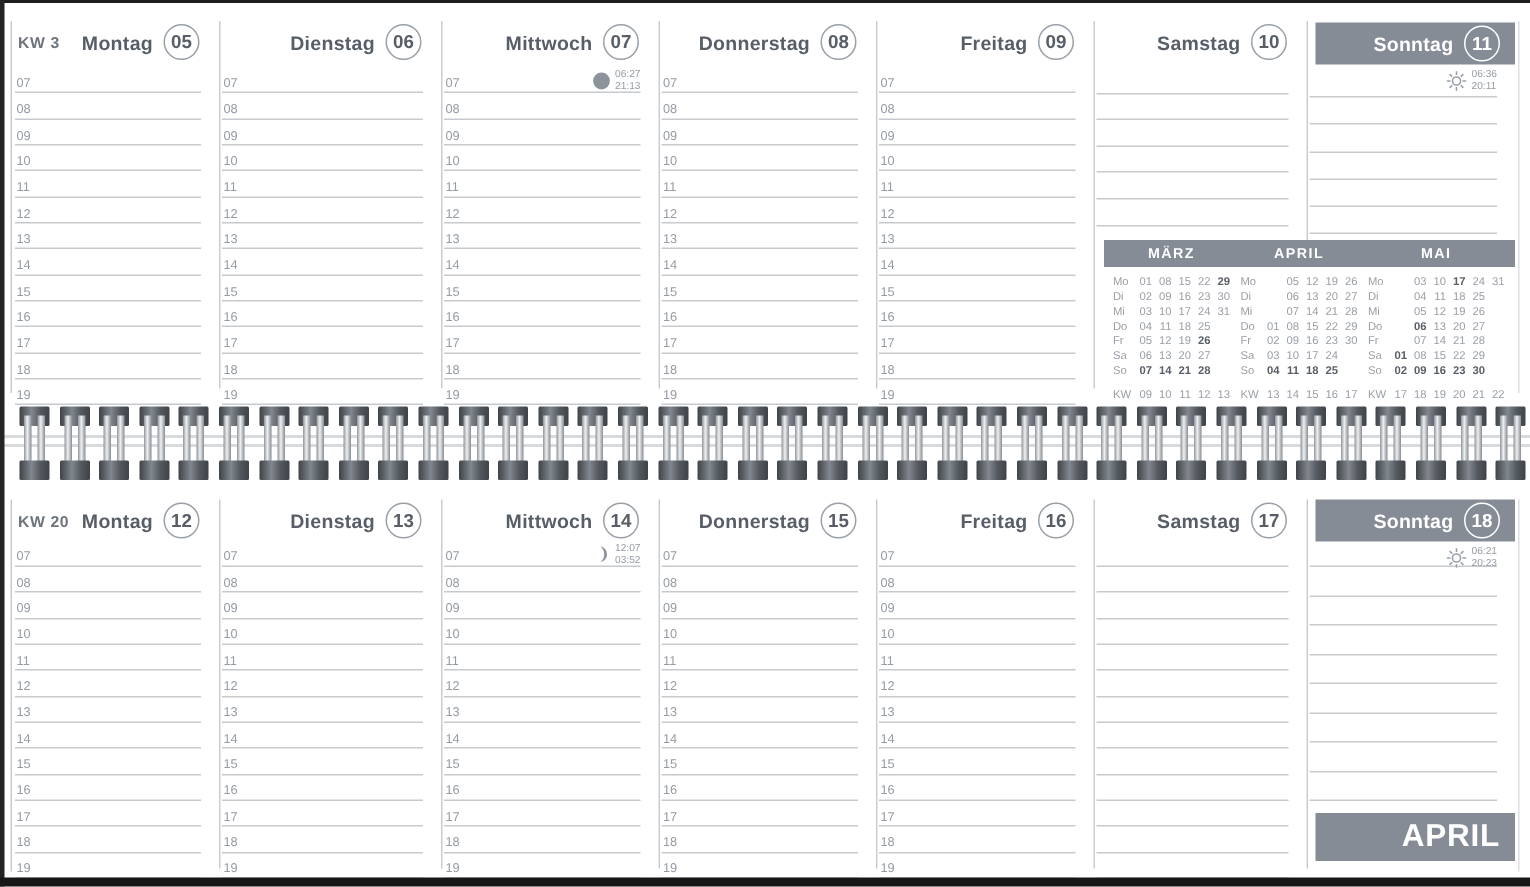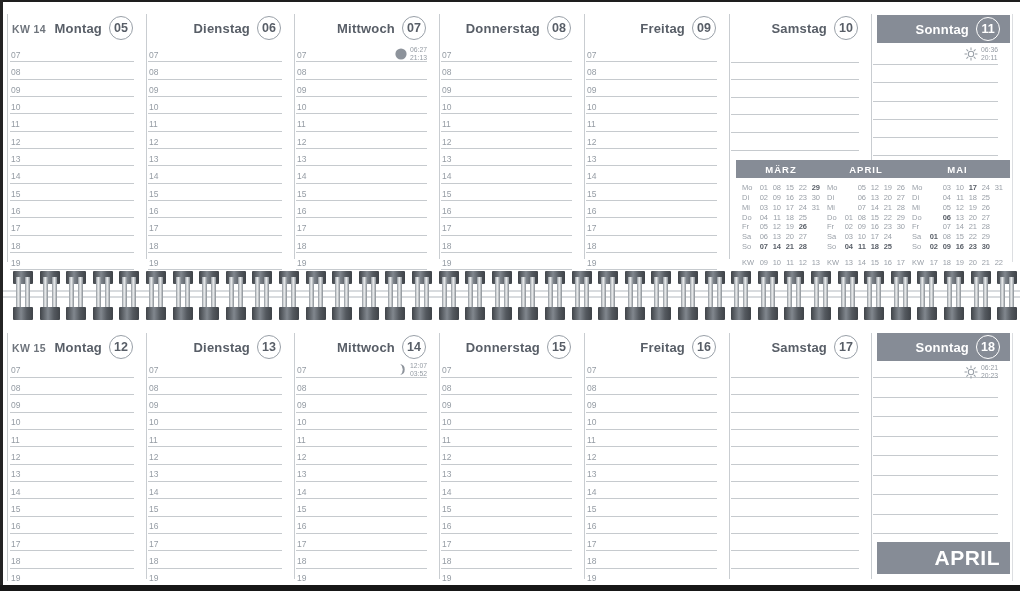--- a/index.html
+++ b/index.html
@@ -70,21 +70,21 @@
 <div class="frame-top"></div>
 <div class="frame-left"></div>
 <div class="frame-bottom"></div>
 
 <div class="page" id="page-top">
     <div class="col" style="left: 0px; width: 138px;">
       <div class="day-header">
         <span class="day-name">Montag</span>
         <span class="day-num">05</span>
       </div>
-      <span class="kw-label">KW 14</span>
+      <span class="kw-label">KW 3</span>
       <div class="rows" style="top: 31px;">
         <div class="row" style="height: 16.35px;">
           <span class="row-label">07</span>
         </div>
         <div class="row" style="height: 16.35px;">
           <span class="row-label">08</span>
         </div>
         <div class="row" style="height: 16.35px;">
           <span class="row-label">09</span>
         </div>
@@ -823,21 +823,21 @@
       <div class="cap" style="bottom: 0px;"></div>
     </div>
   </div>
 
 <div class="page" id="page-bottom">
     <div class="col" style="left: 0px; width: 138px;">
       <div class="day-header">
         <span class="day-name">Montag</span>
         <span class="day-num">12</span>
       </div>
-      <span class="kw-label">KW 15</span>
+      <span class="kw-label">KW 20</span>
       <div class="rows" style="top: 27.5px;">
         <div class="row" style="height: 16.35px;">
           <span class="row-label">07</span>
         </div>
         <div class="row" style="height: 16.35px;">
           <span class="row-label">08</span>
         </div>
         <div class="row" style="height: 16.35px;">
           <span class="row-label">09</span>
         </div>

